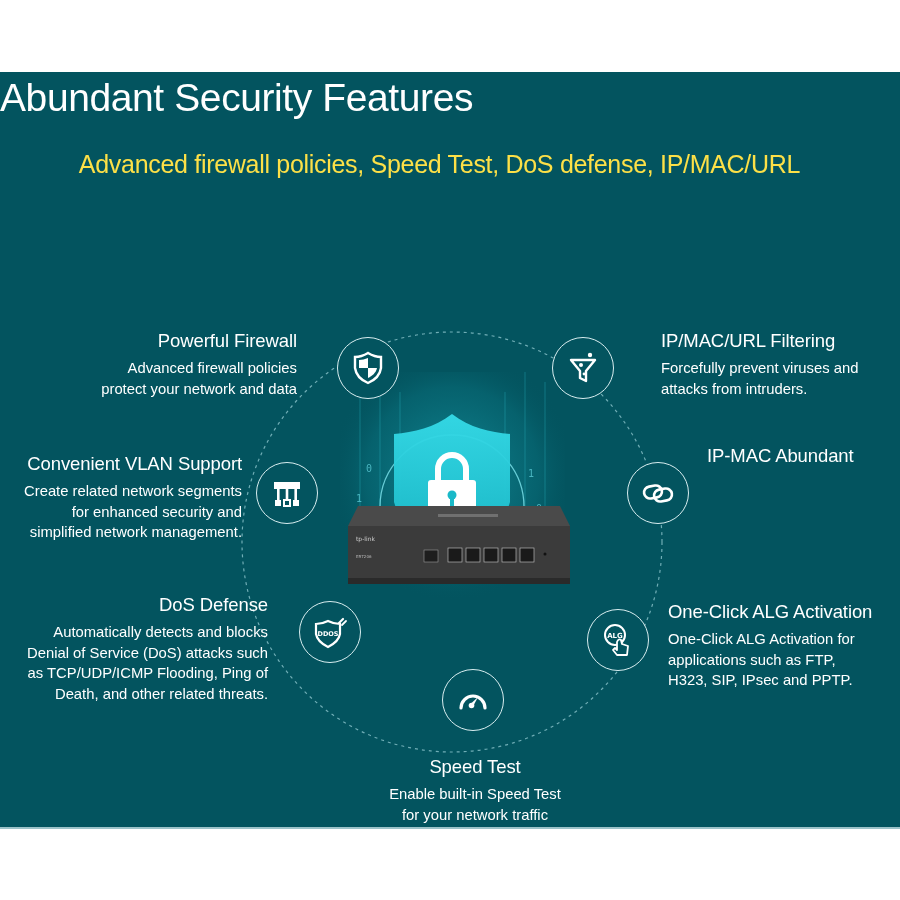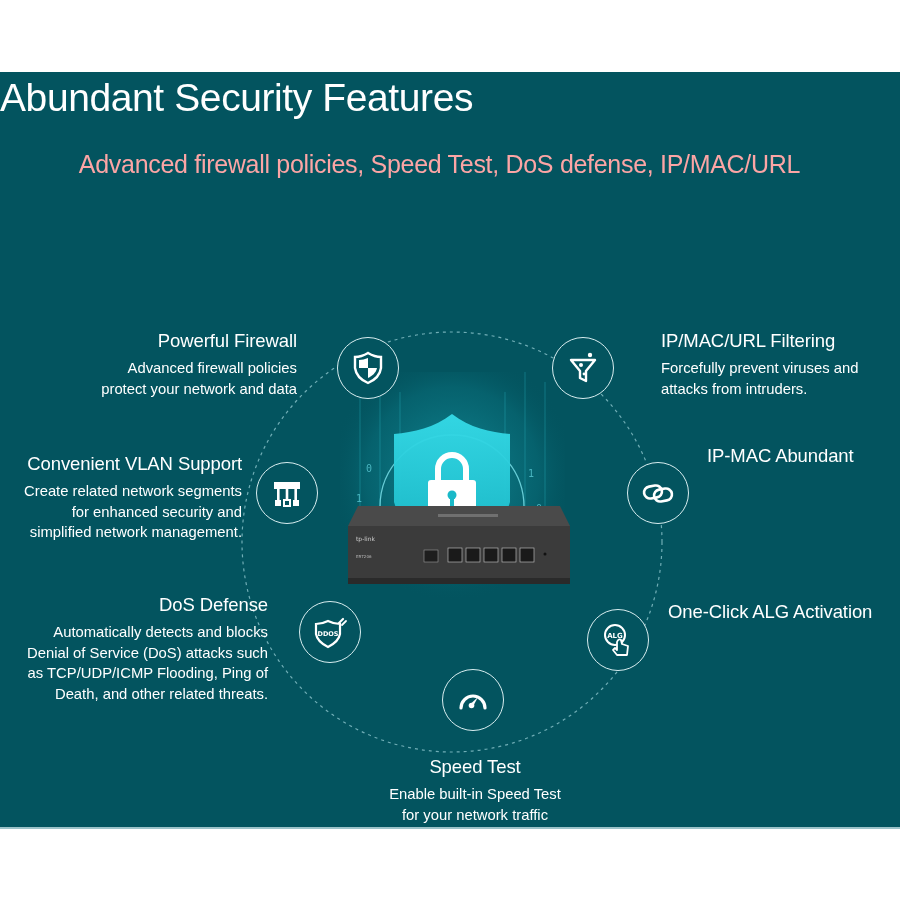--- a/index.html
+++ b/index.html
@@ -1,20 +1,20 @@
 <!DOCTYPE html>
 <html><head>
   <meta charset="utf-8">
   <style>
     html, body { margin: 0; padding: 0; }
     body { width: 900px; height: 900px; background: #ffffff; position: relative; overflow: hidden; font-family: "Liberation Sans", "DejaVu Sans", sans-serif; }
     .panel { position: absolute; left: 0; top: 72px; width: 900px; height: 756px; background: #03545f; overflow: hidden; }
     .panel-edge-bottom { position: absolute; left: 0; top: 827px; width: 900px; height: 2px; background: #9cc3c9; }
     .title { position: absolute; left: 0; width: 900px; top: 4px; color: #ffffff; font-size: 39px; letter-spacing: -0.4px; }
-    .subtitle { position: absolute; left: 0; width: 879px; text-align: center; color: #fca5a5; font-size: 25px; letter-spacing: -0.3px; }
+    .subtitle { position: absolute; left: 0; width: 879px; text-align: center; color: #fde047; font-size: 25px; letter-spacing: -0.3px; }
     .sub1 { top: 78px; }
     .sub2 { top: 120px; }
     .ring { position: absolute; left: 0; top: 0; }
     .icon-circle { position: absolute; width: 62px; height: 62px; border: 1.6px solid #d9eef0; border-radius: 50%; box-sizing: border-box; display: flex; align-items: center; justify-content: center; background: #03545f; }
     .icon-circle svg { width: 36px; height: 36px; }
     .feat { position: absolute; color: #ffffff; }
     .feat h3 { margin: 0 0 6px 0; font-size: 18.5px; font-weight: normal; letter-spacing: -0.1px; }
     .feat p { margin: 0; font-size: 14.8px; line-height: 20.5px; }
     .right-align { text-align: right; }
     .center-align { text-align: center; }
@@ -185,20 +185,25 @@
     <p>
       <span>Automatically detects and blocks</span><br>
       <span>Denial of Service (DoS) attacks such</span><br>
       <span>as TCP/UDP/ICMP Flooding, Ping of</span><br>
       <span>Death, and other related threats.</span>
     </p>
   </div>
 
   <div class="feat" style="left:668px; top:529px; width:230px;">
     <h3>One-Click ALG Activation</h3>
+    <p>
+      <span>One-Click ALG Activation for</span><br>
+      <span>applications such as FTP,</span><br>
+      <span>H323, SIP, IPsec and PPTP.</span>
+    </p>
   </div>
 
   <div class="feat center-align" style="left:350px; top:684px; width:250px;">
     <h3>Speed Test</h3>
     <p>
       <span>Enable built-in Speed Test</span><br>
       <span>for your network traffic</span>
     </p>
   </div>
 

